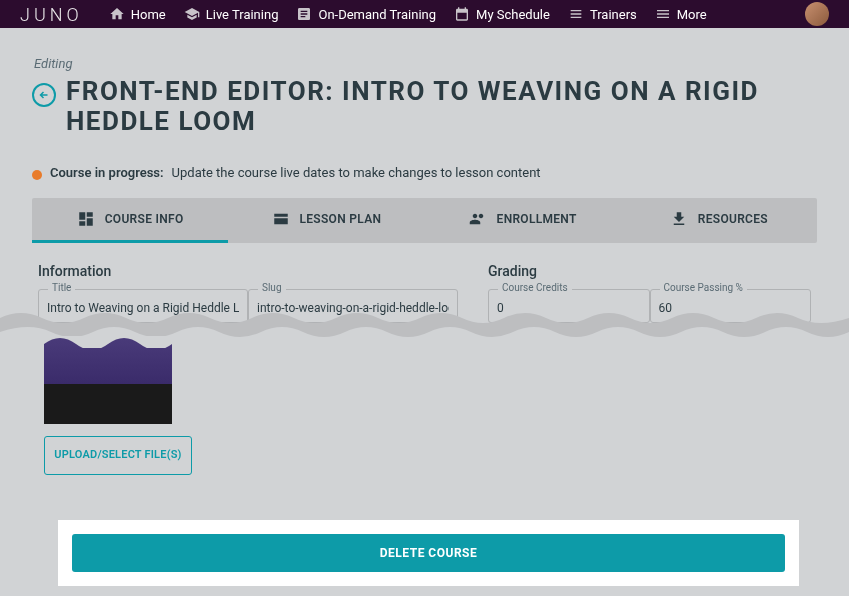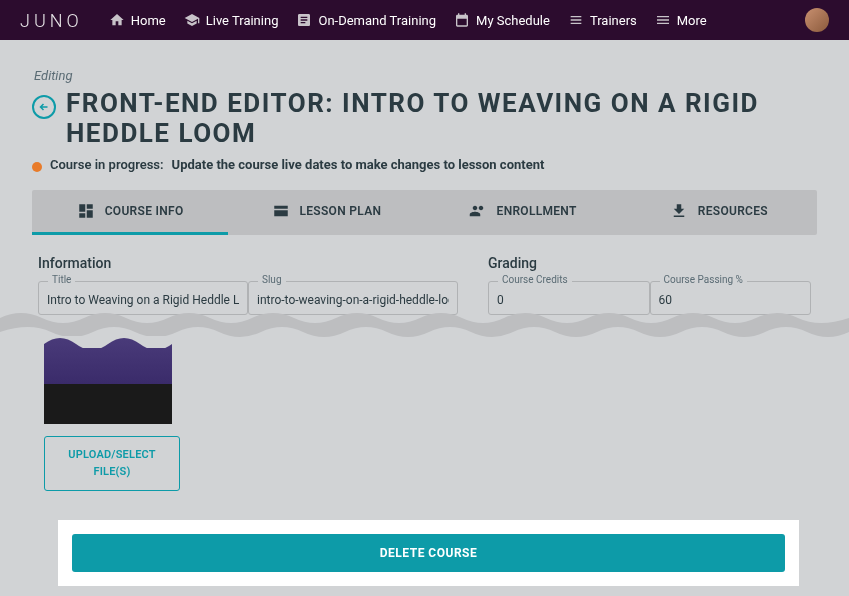--- a/index.html
+++ b/index.html
@@ -10,21 +10,21 @@
 }
 body {
   background: #d1d3d5;
   width: 849px;
   height: 596px;
   overflow: hidden;
   position: relative;
 }
 .topnav {
   background: #2c0c2e;
-  height: 40px;
+  height: 28px;
   display: flex;
   align-items: center;
   padding: 4px 20px;
   gap: 18px;
 }
 .logo {
   color: #e8e6e8;
   font-size: 18px;
   font-weight: 300;
   letter-spacing: 4px;
@@ -98,21 +98,22 @@
 .status-dot {
   width: 10px;
   height: 10px;
   border-radius: 50%;
   background: #e87b2a;
 }
 .status-label {
   font-weight: 600;
 }
 .status-msg {
-  font-weight: 700;
+  font-weight: 400;
+  margin-top: 20px;
 }
 .tabs {
   display: flex;
   background: #bdbec0;
   margin-top: 18px;
   border-radius: 2px;
 }
 .tab {
   flex: 1;
   display: flex;
@@ -212,21 +213,21 @@
 .thumb-wave {
   position: absolute;
   top: -10px;
   left: 0;
   right: 0;
   height: 22px;
 }
 .upload-btn {
   margin-top: 12px;
   margin-left: 12px;
-  width: 136px;
+  width: 148px;
   border: 1px solid #0d9ba8;
   color: #0d9ba8;
   background: transparent;
   padding: 10px 6px;
   font-size: 11px;
   font-weight: 600;
   letter-spacing: 0.2px;
   border-radius: 3px;
   cursor: pointer;
   line-height: 1.5;

